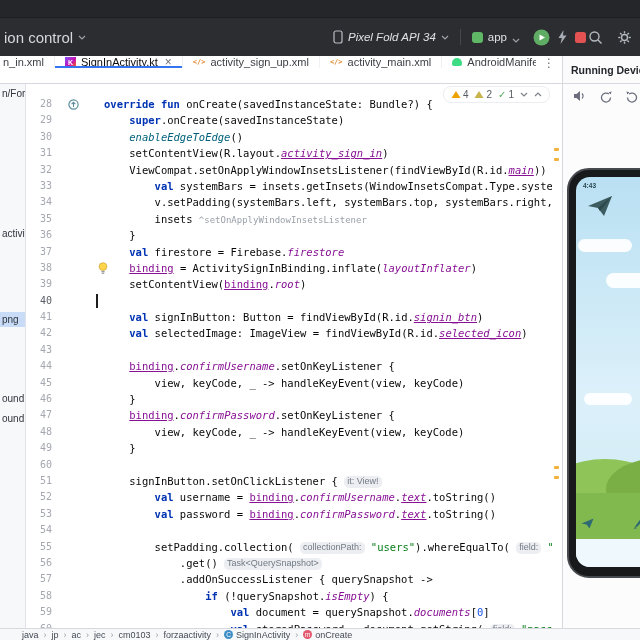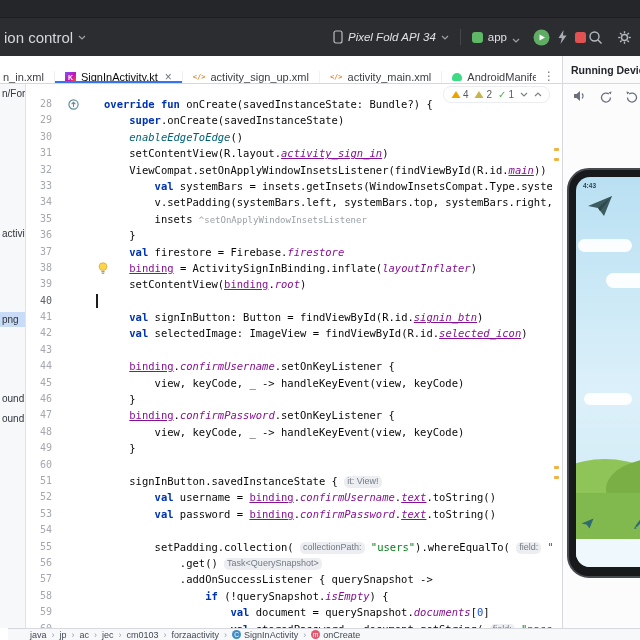--- a/index.html
+++ b/index.html
@@ -12,21 +12,21 @@
   .tb-top { position:absolute; top:0; left:0; right:0; height:18px; background:#242629; border-bottom:1px solid #1d1e20; }
   .tb-left { position:absolute; left:4px; top:18px; height:38px; display:flex; align-items:center; gap:5px; color:#d5d7dc; font-size:15px; }
   .tb-center { position:absolute; left:333px; top:18px; height:38px; display:flex; align-items:center; gap:7px; color:#dfe1e5; font-size:11.5px; }
   .tb-right { position:absolute; right:8px; top:18px; height:38px; display:flex; align-items:center; gap:14px; }
   .stopbtn { width:11px; height:11px; background:#e35252; border-radius:2.5px; }
   .appic { width:11px; height:11px; background:#5fb865; border-radius:3px; }
   .tb-sep { width:1px; height:16px; background:#44474b; margin:0 4px; }
 
   
   .tabbar { position:absolute; top:56px; left:0; width:562px; height:28px; background:#ffffff;
-    border-bottom:1px solid #d6d8de; display:flex; align-items:flex-end; }
+    border-bottom:1px solid #d6d8de; display:flex; align-items:flex-start; }
   .tab-strip { display:flex; align-items:stretch; flex:1; overflow:hidden; }
   .tab { position:relative; display:flex; align-items:center; gap:5px; padding:0 10px;
     font-size:11px; color:#3c3f45; white-space:nowrap; border-right:1px solid #f0f1f4; }
   .tab.clipped { padding-left:3px; }
   .tab.active { color:#0a0a0a; }
   .tab.active::after { content:""; position:absolute; left:0; right:0; bottom:-1px; height:3px; background:#3574f0; }
   .tab-close { font-size:12px; line-height:1; color:#6f737a; margin-left:2px; }
   .tab-kebab { display:flex; align-items:center; padding:0 7px; color:#6f737a; font-size:12px; }
   .fic { display:inline-flex; align-items:center; justify-content:center; flex:none; }
   .fic-xml::before { content:"</>"; font:700 7px "DejaVu Sans Mono",monospace; color:#e0862c; }
@@ -93,21 +93,21 @@
   .cloud { position:absolute; background:#fff; opacity:.92; border-radius:10px; }
   .c1{left:2px; top:62px; width:54px; height:13px} .c2{left:30px; top:96px; width:58px; height:15px}
   .c3{left:8px; top:216px; width:48px; height:12px}
   .h1 { position:absolute; left:-26px; bottom:52px; width:110px; height:56px; border-radius:50%; background:#8fc558; }
   .h2 { position:absolute; left:30px; bottom:46px; width:120px; height:64px; border-radius:50%; background:#79af45; }
   .grass-base { position:absolute; left:0; right:0; bottom:28px; height:46px; background:#82b94e; }
   .bottomband { position:absolute; left:0; right:0; bottom:0; height:28px; background:#eef8fd; }
   .cp { position:absolute; left:5px; bottom:34px; } .cq { position:absolute; left:56px; bottom:34px; }
 
   
-  .crumbs { position:absolute; left:8px; right:0; bottom:0; height:12px; background:#f7f8fa; border-top:1px solid #d6d8de;
+  .crumbs { position:absolute; left:0; right:0; bottom:0; height:12px; background:#f7f8fa; border-top:1px solid #d6d8de;
     display:flex; align-items:center; gap:5px; padding-left:22px; font-size:9px; color:#444a54; z-index:10; white-space:nowrap; }
   .bsep { color:#9aa0aa; }
   .bitem { display:inline-flex; align-items:center; gap:3px; }
   .bic { width:9px; height:9px; border-radius:50%; display:inline-flex; align-items:center; justify-content:center;
     font-size:6.5px; color:#fff; }
   .bic-class { background:#3f8ec6; } .bic-method { background:#e2586e; }
 </style>
 </head>
 <body>
 
@@ -241,21 +241,21 @@
         <div class="cl"><span class="ln">41</span><span class="gi"></span><span class="ct"><span class="tk-p">    </span><span class="tk-k">val</span><span class="tk-p"> signInButton: Button = findViewById(R.id.</span><span class="tk-r">signin_btn</span><span class="tk-p">)</span></span></div>
         <div class="cl"><span class="ln">42</span><span class="gi"></span><span class="ct"><span class="tk-p">    </span><span class="tk-k">val</span><span class="tk-p"> selectedImage: ImageView = findViewById(R.id.</span><span class="tk-r">selected_icon</span><span class="tk-p">)</span></span></div>
         <div class="cl"><span class="ln">43</span><span class="gi"></span><span class="ct"></span></div>
         <div class="cl"><span class="ln">44</span><span class="gi"></span><span class="ct"><span class="tk-p">    </span><span class="tk-u">binding</span><span class="tk-p">.</span><span class="tk-f">confirmUsername</span><span class="tk-p">.setOnKeyListener {</span></span></div>
         <div class="cl"><span class="ln">45</span><span class="gi"></span><span class="ct"><span class="tk-p">        view, keyCode, _ -&gt; handleKeyEvent(view, keyCode)</span></span></div>
         <div class="cl"><span class="ln">46</span><span class="gi"></span><span class="ct"><span class="tk-p">    }</span></span></div>
         <div class="cl"><span class="ln">47</span><span class="gi"></span><span class="ct"><span class="tk-p">    </span><span class="tk-u">binding</span><span class="tk-p">.</span><span class="tk-f">confirmPassword</span><span class="tk-p">.setOnKeyListener {</span></span></div>
         <div class="cl"><span class="ln">48</span><span class="gi"></span><span class="ct"><span class="tk-p">        view, keyCode, _ -&gt; handleKeyEvent(view, keyCode)</span></span></div>
         <div class="cl"><span class="ln">49</span><span class="gi"></span><span class="ct"><span class="tk-p">    }</span></span></div>
         <div class="cl"><span class="ln">60</span><span class="gi"></span><span class="ct"></span></div>
-        <div class="cl"><span class="ln">51</span><span class="gi"></span><span class="ct"><span class="tk-p">    signInButton.savedInstanceState { </span><span class="tk-h">it: View!</span></span></div>
+        <div class="cl"><span class="ln">51</span><span class="gi"></span><span class="ct"><span class="tk-p">    signInButton.setOnClickListener { </span><span class="tk-h">it: View!</span></span></div>
         <div class="cl"><span class="ln">52</span><span class="gi"></span><span class="ct"><span class="tk-p">        </span><span class="tk-k">val</span><span class="tk-p"> username = </span><span class="tk-u">binding</span><span class="tk-p">.</span><span class="tk-f">confirmUsername</span><span class="tk-p">.</span><span class="tk-r">text</span><span class="tk-p">.toString()</span></span></div>
         <div class="cl"><span class="ln">53</span><span class="gi"></span><span class="ct"><span class="tk-p">        </span><span class="tk-k">val</span><span class="tk-p"> password = </span><span class="tk-u">binding</span><span class="tk-p">.</span><span class="tk-f">confirmPassword</span><span class="tk-p">.</span><span class="tk-r">text</span><span class="tk-p">.toString()</span></span></div>
         <div class="cl"><span class="ln">54</span><span class="gi"></span><span class="ct"></span></div>
         <div class="cl"><span class="ln">55</span><span class="gi"></span><span class="ct"><span class="tk-p">        setPadding.collection( </span><span class="tk-h">collectionPath:</span><span class="tk-p"> </span><span class="tk-s">"users"</span><span class="tk-p">).whereEqualTo( </span><span class="tk-h">field:</span><span class="tk-p"> </span><span class="tk-s">"username</span></span></div>
         <div class="cl"><span class="ln">56</span><span class="gi"></span><span class="ct"><span class="tk-p">            .get() </span><span class="tk-h">Task&lt;QuerySnapshot&gt;</span></span></div>
         <div class="cl"><span class="ln">57</span><span class="gi"></span><span class="ct"><span class="tk-p">            .addOnSuccessListener { querySnapshot -&gt;</span></span></div>
         <div class="cl"><span class="ln">58</span><span class="gi"></span><span class="ct"><span class="tk-p">                </span><span class="tk-k">if</span><span class="tk-p"> (!querySnapshot.</span><span class="tk-f">isEmpty</span><span class="tk-p">) {</span></span></div>
         <div class="cl"><span class="ln">59</span><span class="gi"></span><span class="ct"><span class="tk-p">                    </span><span class="tk-k">val</span><span class="tk-p"> document = querySnapshot.</span><span class="tk-f">documents</span><span class="tk-p">[</span><span class="tk-d">0</span><span class="tk-p">]</span></span></div>
         <div class="cl"><span class="ln">60</span><span class="gi"></span><span class="ct"><span class="tk-p">                    </span><span class="tk-k">val</span><span class="tk-p"> storedPassword = document.getString( </span><span class="tk-h">field:</span><span class="tk-p"> </span><span class="tk-s">"password"</span></span></div>
       </div>

